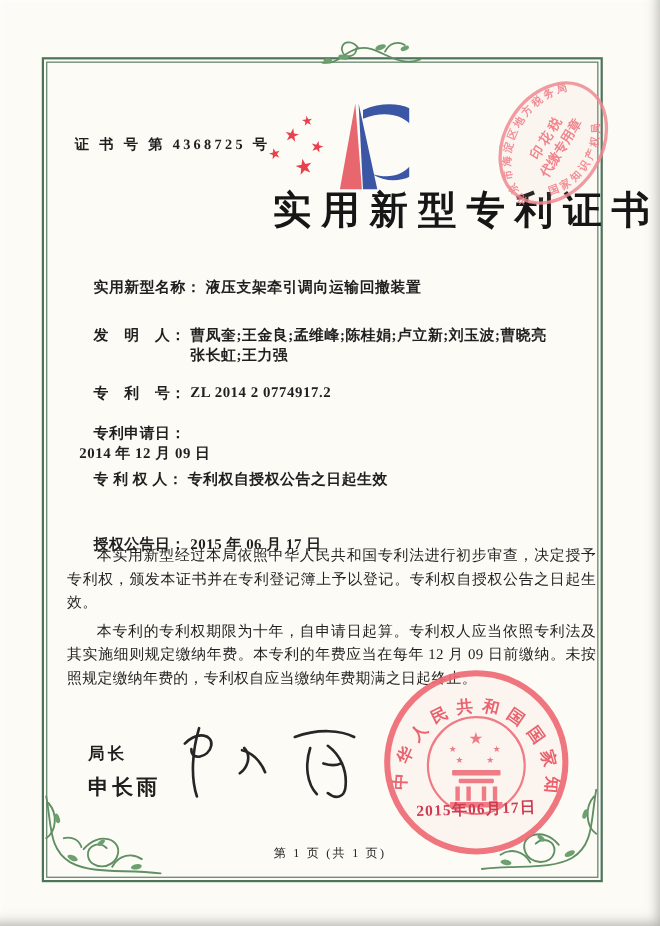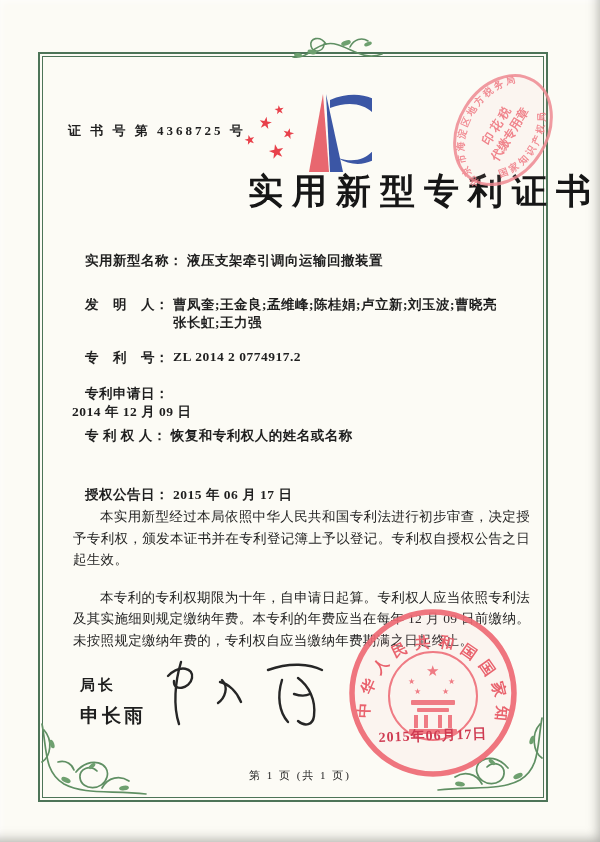--- a/index.html
+++ b/index.html
@@ -18,21 +18,21 @@
   .cert-no{position:absolute;left:68px;top:82px;font-size:13px;letter-spacing:3px;font-weight:600;margin-top:40px;}
   .logo{position:absolute;left:230px;top:86px;}
   .title{position:absolute;left:0;right:0;top:168px;text-align:right;
          font-size:35px;font-weight:700;letter-spacing:9px;color:#161616;}
   .field{position:absolute;left:68px;font-size:13.5px;font-weight:600;display:flex;letter-spacing:.5px;}
   .field .lbl{white-space:nowrap;margin-left:17px;}
   .field .val{margin-left:4px;}
   .val2{display:block;}
   .body{position:absolute;left:57px;top:490px;width:489px;font-size:13.5px;
         line-height:21.6px;text-align:justify;letter-spacing:.3px;}
-  .body p{margin:16px;text-indent:2em;}
+  .body p{margin:4px;text-indent:2em;}
   .sig-role{position:absolute;left:80px;top:676px;font-size:15px;letter-spacing:3px;font-weight:600;}
   .sig-name{position:absolute;left:80px;top:703px;font-size:19px;letter-spacing:3px;font-weight:600;}
   .signature{position:absolute;left:150px;top:650px;}
   .seal{position:absolute;left:344px;top:604px;}
   .seal-date{position:absolute;left:348px;top:727px;width:170px;text-align:center;
              color:#cf3b52;font-weight:700;font-size:14px;letter-spacing:1px;transform:rotate(-2deg);}
   .stamp-tax{position:absolute;left:428px;top:60px;}
   .footer{position:absolute;left:0;right:0;top:768px;text-align:center;font-size:11px;letter-spacing:2px;}
   .fl{position:absolute;}
 </style>
@@ -128,21 +128,21 @@
     <span class="val">ZL 2014 2 0774917.2</span>
   </div>
 
   <div class="field" style="top:385px;flex-direction:column;">
     <span class="lbl">专利申请日：</span>
     <span class="val">2014 年 12 月 09 日</span>
   </div>
 
   <div class="field" style="top:427px;">
     <span class="lbl">专 利 权 人：</span>
-    <span class="val">恢复和专利权人的姓名或名称</span>
+    <span class="val">专利权自授权公告之日起生效</span>
   </div>
 
   <div class="field" style="top:486px;">
     <span class="lbl">授权公告日：</span>
     <span class="val">2015 年 06 月 17 日</span>
   </div>
 
   <div class="body">
     <p>本实用新型经过本局依照中华人民共和国专利法进行初步审查，决定授予专利权，颁发本证书并在专利登记簿上予以登记。专利权自授权公告之日起生效。</p>
     <p>本专利的专利权期限为十年，自申请日起算。专利权人应当依照专利法及其实施细则规定缴纳年费。本专利的年费应当在每年 12 月 09 日前缴纳。未按照规定缴纳年费的，专利权自应当缴纳年费期满之日起终止。</p>

